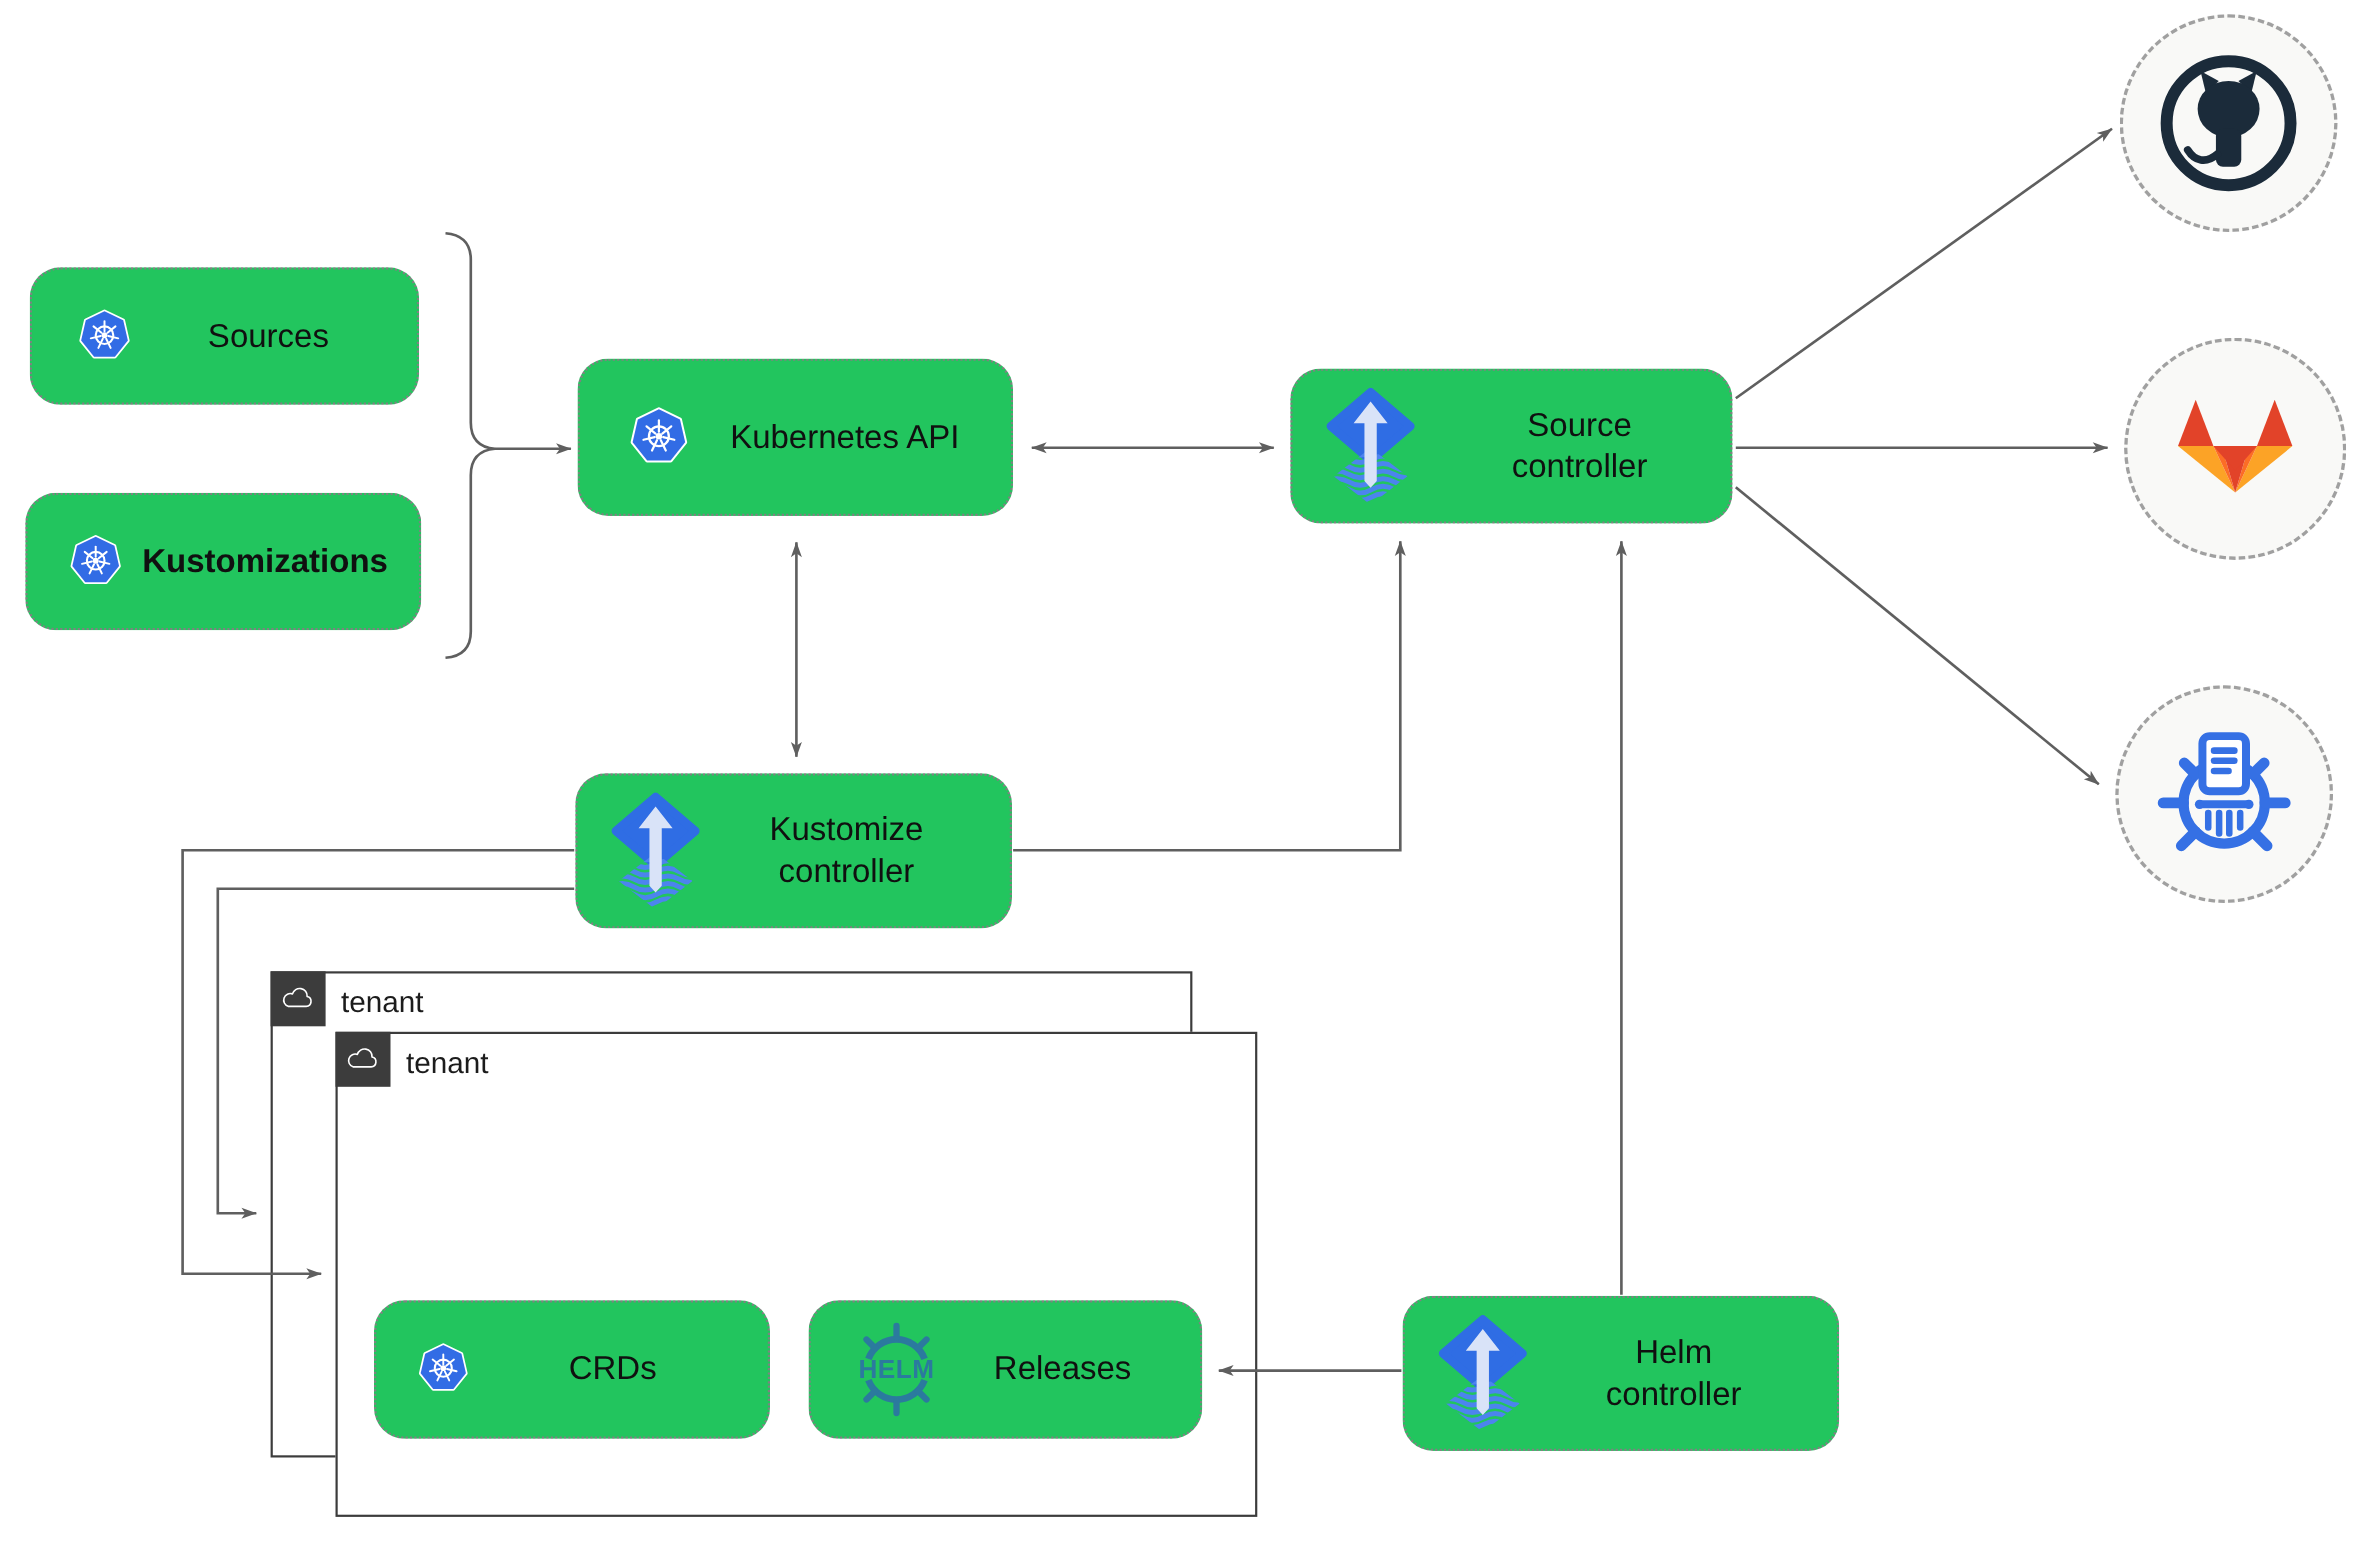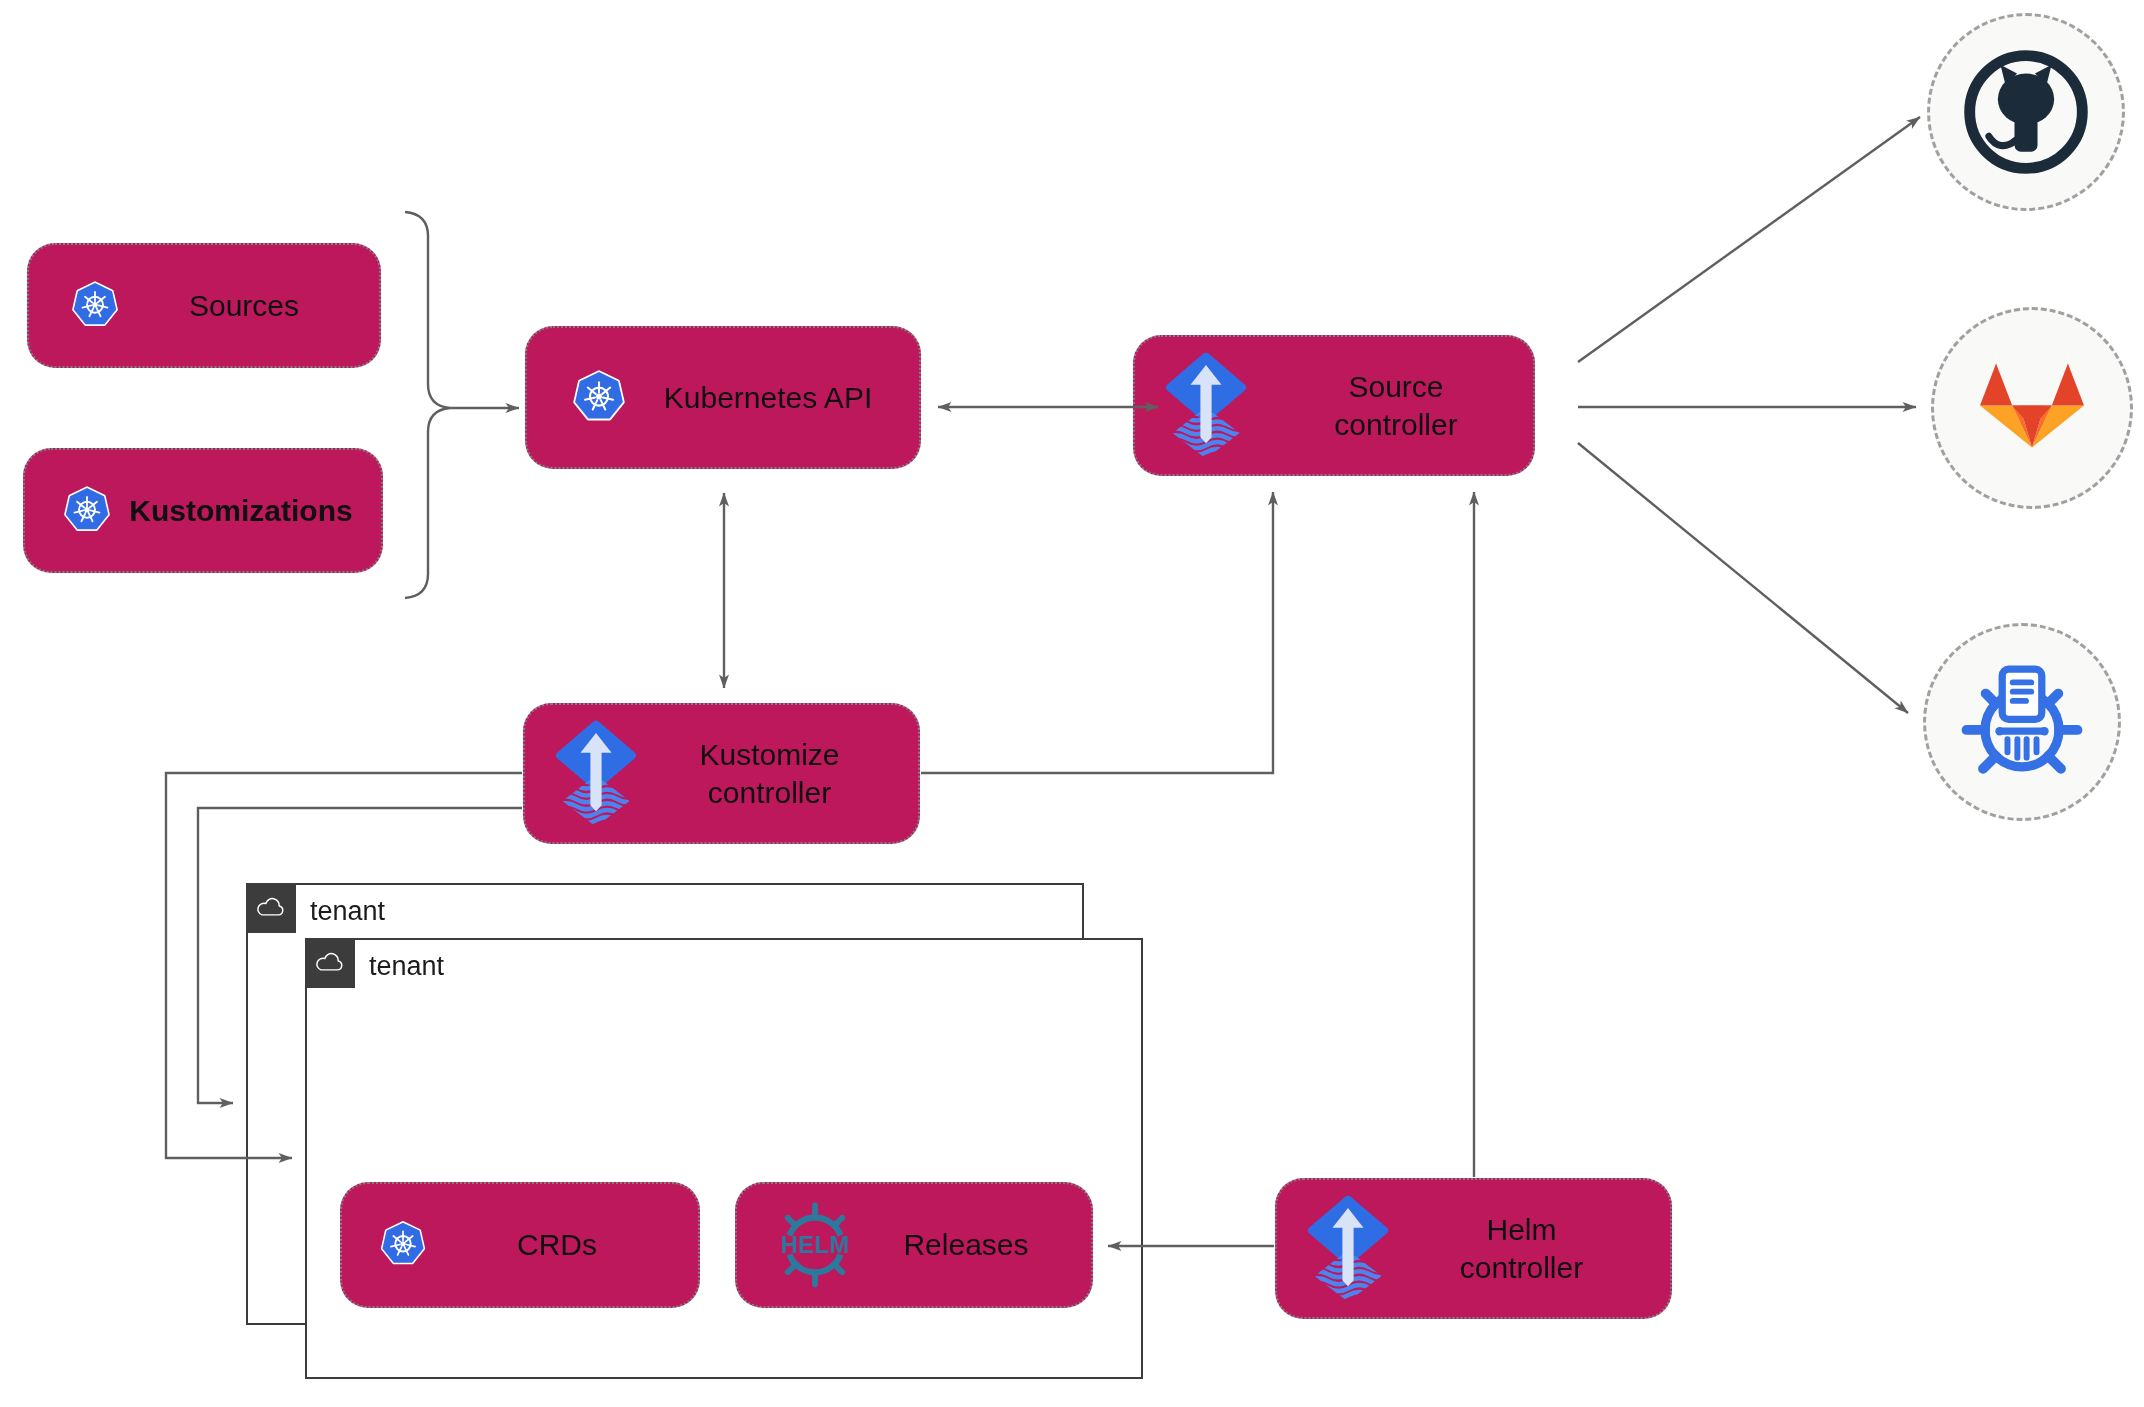--- a/index.html
+++ b/index.html
@@ -4,21 +4,21 @@
 <style>
   html,body { margin:0; padding:0; background:#ffffff; }
   .canvas {
     position:relative; width:2144px; height:1407px;
     font-family:"Liberation Sans", sans-serif; color:#141414;
     overflow:hidden; background:#ffffff;
   }
   
   .node {
     position:absolute; box-sizing:border-box;
-    background:#be185d; border:2.5px dotted #818181; border-radius:28px;
+    background:#22c55e; border:2.5px dotted #818181; border-radius:28px;
     display:flex; align-items:center; z-index:5;
   }
   .node .icon { flex:0 0 auto; display:flex; align-items:center; }
   .node .label {
     flex:1 1 auto; text-align:center; font-size:30px; line-height:1.25;
     white-space:pre-line; color:#101010; padding-right:18px;
   }
   
   .tenant-box {
     position:absolute; box-sizing:border-box;
@@ -130,21 +130,21 @@
 
   <div class="node" style="left:525px; top:326px; width:396px; height:143px;">
     <span class="icon" style="margin-left:36px;">
       <svg width="72" height="72" viewBox="0 0 100 100">
           <use href="#sym-k8s"></use>
         </svg>
       </span>
     <span class="label">Kubernetes API</span>
   </div>
 
-  <div class="node" style="left:1133px; top:335px; width:402px; height:141px;gap:28px;">
+  <div class="node" style="left:1173px; top:335px; width:402px; height:141px;gap:28px;">
     <span class="icon" style="margin-left:28px;">
       <svg width="86" height="107" viewBox="0 0 100 124">
           <use href="#sym-flux"></use>
         </svg>
       </span>
     <span class="label">Source
 controller</span>
   </div>
 
   <div class="node" style="left:523px; top:703px; width:397px; height:141px;">

